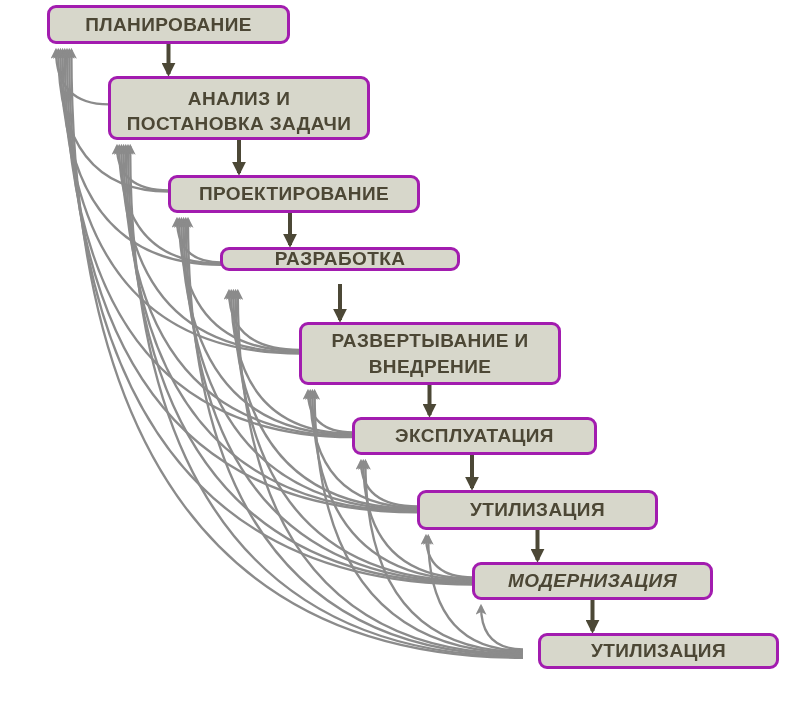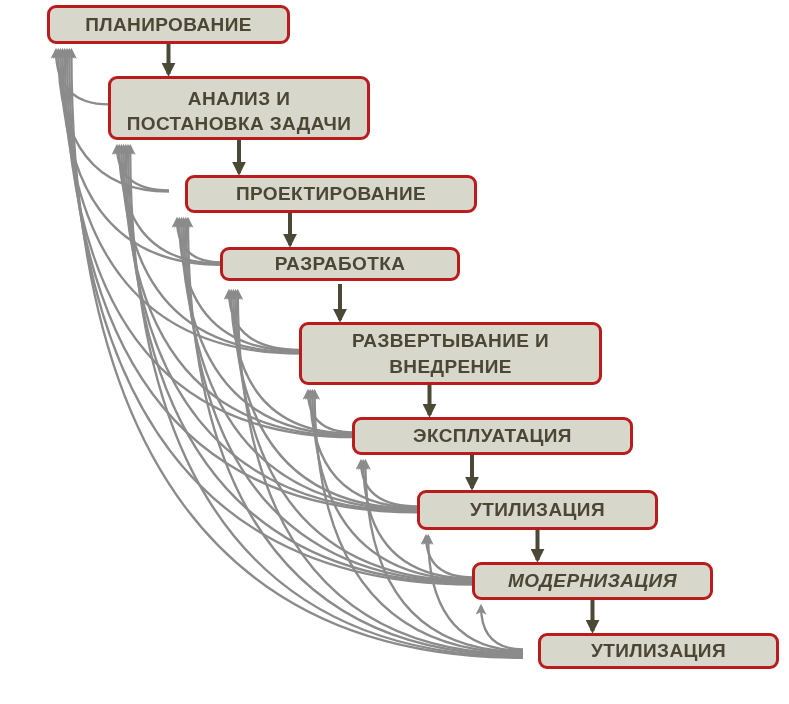--- a/index.html
+++ b/index.html
@@ -16,21 +16,21 @@
     left: 0; top: 0;
     width: 789px; height: 704px;
   }
   .stage-box {
     position: absolute;
     box-sizing: border-box;
     display: flex;
     align-items: center;
     justify-content: center;
     text-align: center;
-    border: 3px solid #b91c1c;
+    border: 3px solid #a21caf;
     border-radius: 9px;
     background: #d7d7cb;
     color: #4c4735;
     font-weight: bold;
     font-size: 19px;
     line-height: 1.35;
     letter-spacing: 0.4px;
     white-space: pre-line;
     user-select: none;
   }
@@ -90,22 +90,22 @@
       <line x1="340" y1="284" x2="340" y2="320" stroke="#4c4836" stroke-width="4" marker-end="url(#mFlow)"></line>
       <line x1="429.5" y1="384" x2="429.5" y2="415" stroke="#4c4836" stroke-width="4" marker-end="url(#mFlow)"></line>
       <line x1="472" y1="454" x2="472" y2="488" stroke="#4c4836" stroke-width="4" marker-end="url(#mFlow)"></line>
       <line x1="537.5" y1="529" x2="537.5" y2="560" stroke="#4c4836" stroke-width="4" marker-end="url(#mFlow)"></line>
       <line x1="592.5" y1="599" x2="592.5" y2="631" stroke="#4c4836" stroke-width="4" marker-end="url(#mFlow)"></line>
     </svg>
   <div id="boxes">
       <div class="stage-box" style="left: 47px; top: 5px; width: 243px; height: 39px;"><span>ПЛАНИРОВАНИЕ</span></div>
       <div class="stage-box" style="left: 108px; top: 76px; width: 262px; height: 64px; align-items: flex-end;"><span>АНАЛИЗ И
 ПОСТАНОВКА ЗАДАЧИ</span></div>
-      <div class="stage-box" style="left: 168px; top: 175px; width: 292px; height: 38px; margin-left: 17px;"><span>ПРОЕКТИРОВАНИЕ</span></div>
-      <div class="stage-box" style="left: 220px; top: 247px; width: 240px; height: 34px;"><span>РАЗРАБОТКА</span></div>
-      <div class="stage-box" style="left: 299px; top: 322px; width: 303px; height: 63px;"><span>РАЗВЕРТЫВАНИЕ И
+      <div class="stage-box" style="left: 168px; top: 175px; width: 252px; height: 38px;"><span>ПРОЕКТИРОВАНИЕ</span></div>
+      <div class="stage-box" style="left: 220px; top: 247px; width: 240px; height: 24px;"><span>РАЗРАБОТКА</span></div>
+      <div class="stage-box" style="left: 299px; top: 322px; width: 262px; height: 63px;"><span>РАЗВЕРТЫВАНИЕ И
 ВНЕДРЕНИЕ</span></div>
-      <div class="stage-box" style="left: 352px; top: 417px; width: 281px; height: 38px;"><span>ЭКСПЛУАТАЦИЯ</span></div>
+      <div class="stage-box" style="left: 352px; top: 417px; width: 245px; height: 38px;"><span>ЭКСПЛУАТАЦИЯ</span></div>
       <div class="stage-box" style="left: 417px; top: 490px; width: 241px; height: 40px;"><span>УТИЛИЗАЦИЯ</span></div>
       <div class="stage-box" style="left: 472px; top: 562px; width: 241px; height: 38px; font-style: italic;"><span>МОДЕРНИЗАЦИЯ</span></div>
       <div class="stage-box" style="left: 538px; top: 633px; width: 241px; height: 36px;"><span>УТИЛИЗАЦИЯ</span></div>
     </div>
 </div>
 
 </body></html>

